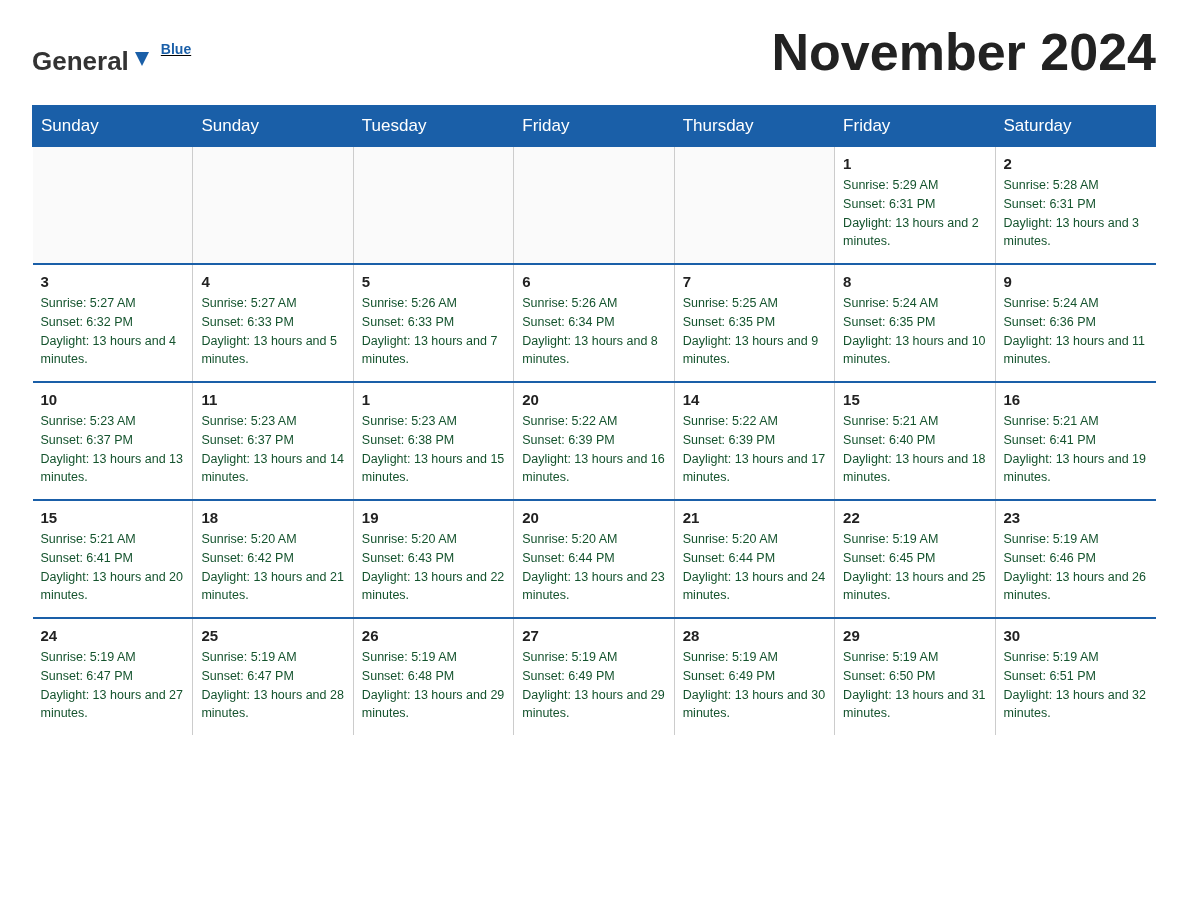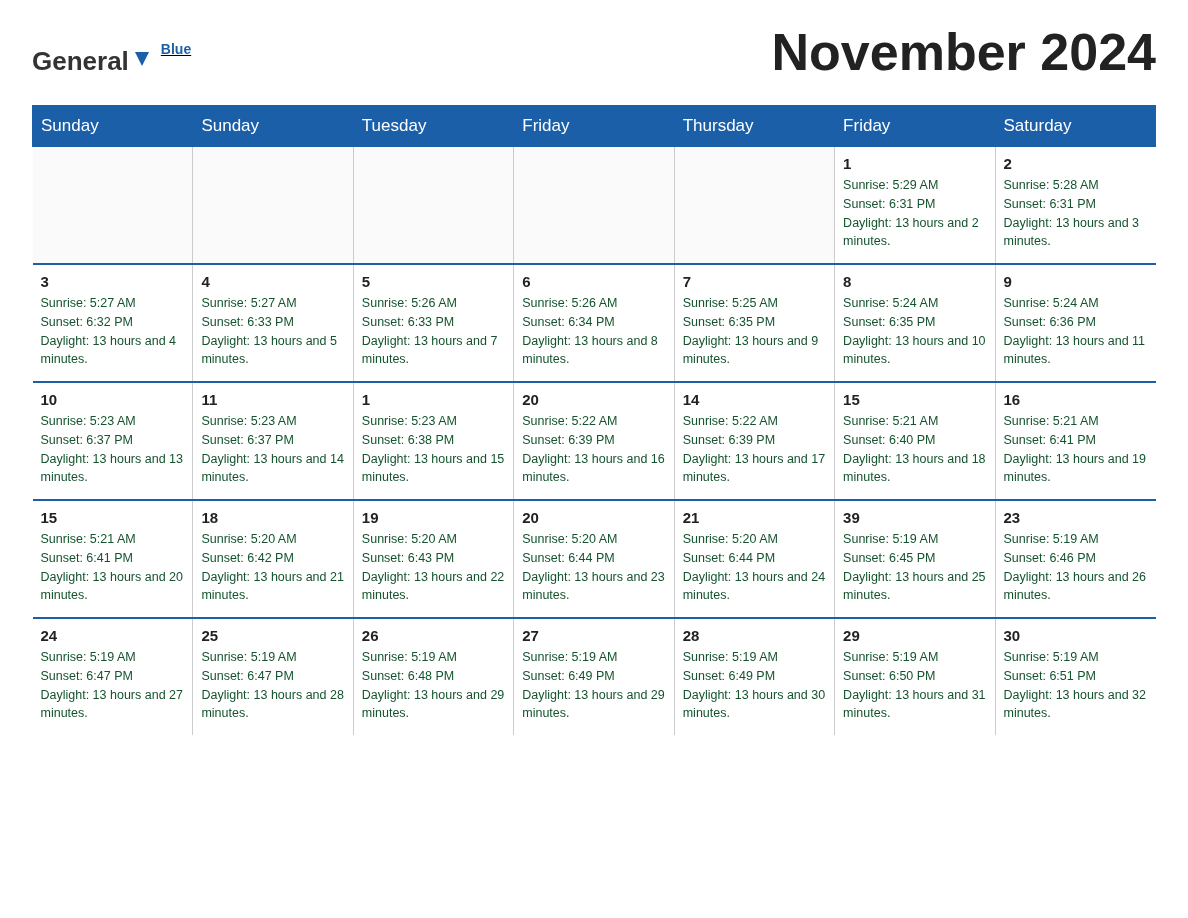--- a/index.html
+++ b/index.html
@@ -218,21 +218,21 @@
         </td>
         <td>
           <span class="day-number">20</span>
           <div class="day-info">Sunrise: 5:20 AM<br>Sunset: 6:44 PM<br>Daylight: 13 hours and 23 minutes.</div>
         </td>
         <td>
           <span class="day-number">21</span>
           <div class="day-info">Sunrise: 5:20 AM<br>Sunset: 6:44 PM<br>Daylight: 13 hours and 24 minutes.</div>
         </td>
         <td>
-          <span class="day-number">39</span>
+          <span class="day-number">22</span>
           <div class="day-info">Sunrise: 5:19 AM<br>Sunset: 6:45 PM<br>Daylight: 13 hours and 25 minutes.</div>
         </td>
         <td>
           <span class="day-number">23</span>
           <div class="day-info">Sunrise: 5:19 AM<br>Sunset: 6:46 PM<br>Daylight: 13 hours and 26 minutes.</div>
         </td>
       </tr>
       <tr>
         <td>
           <span class="day-number">24</span>

